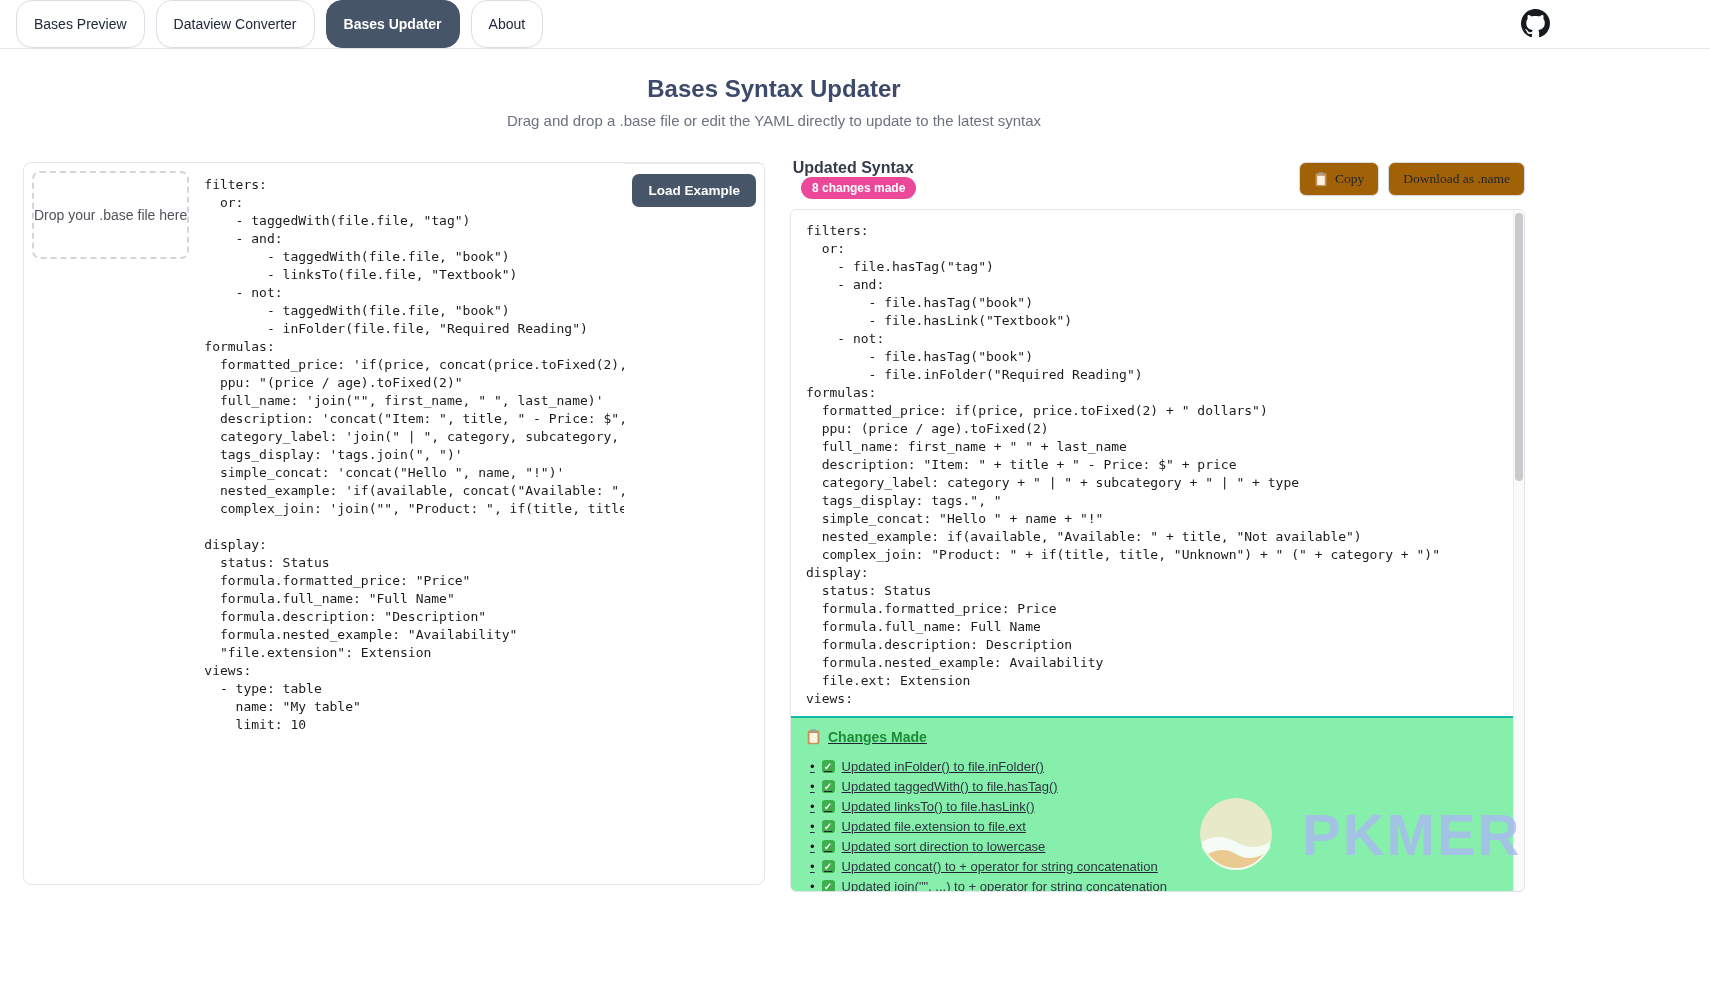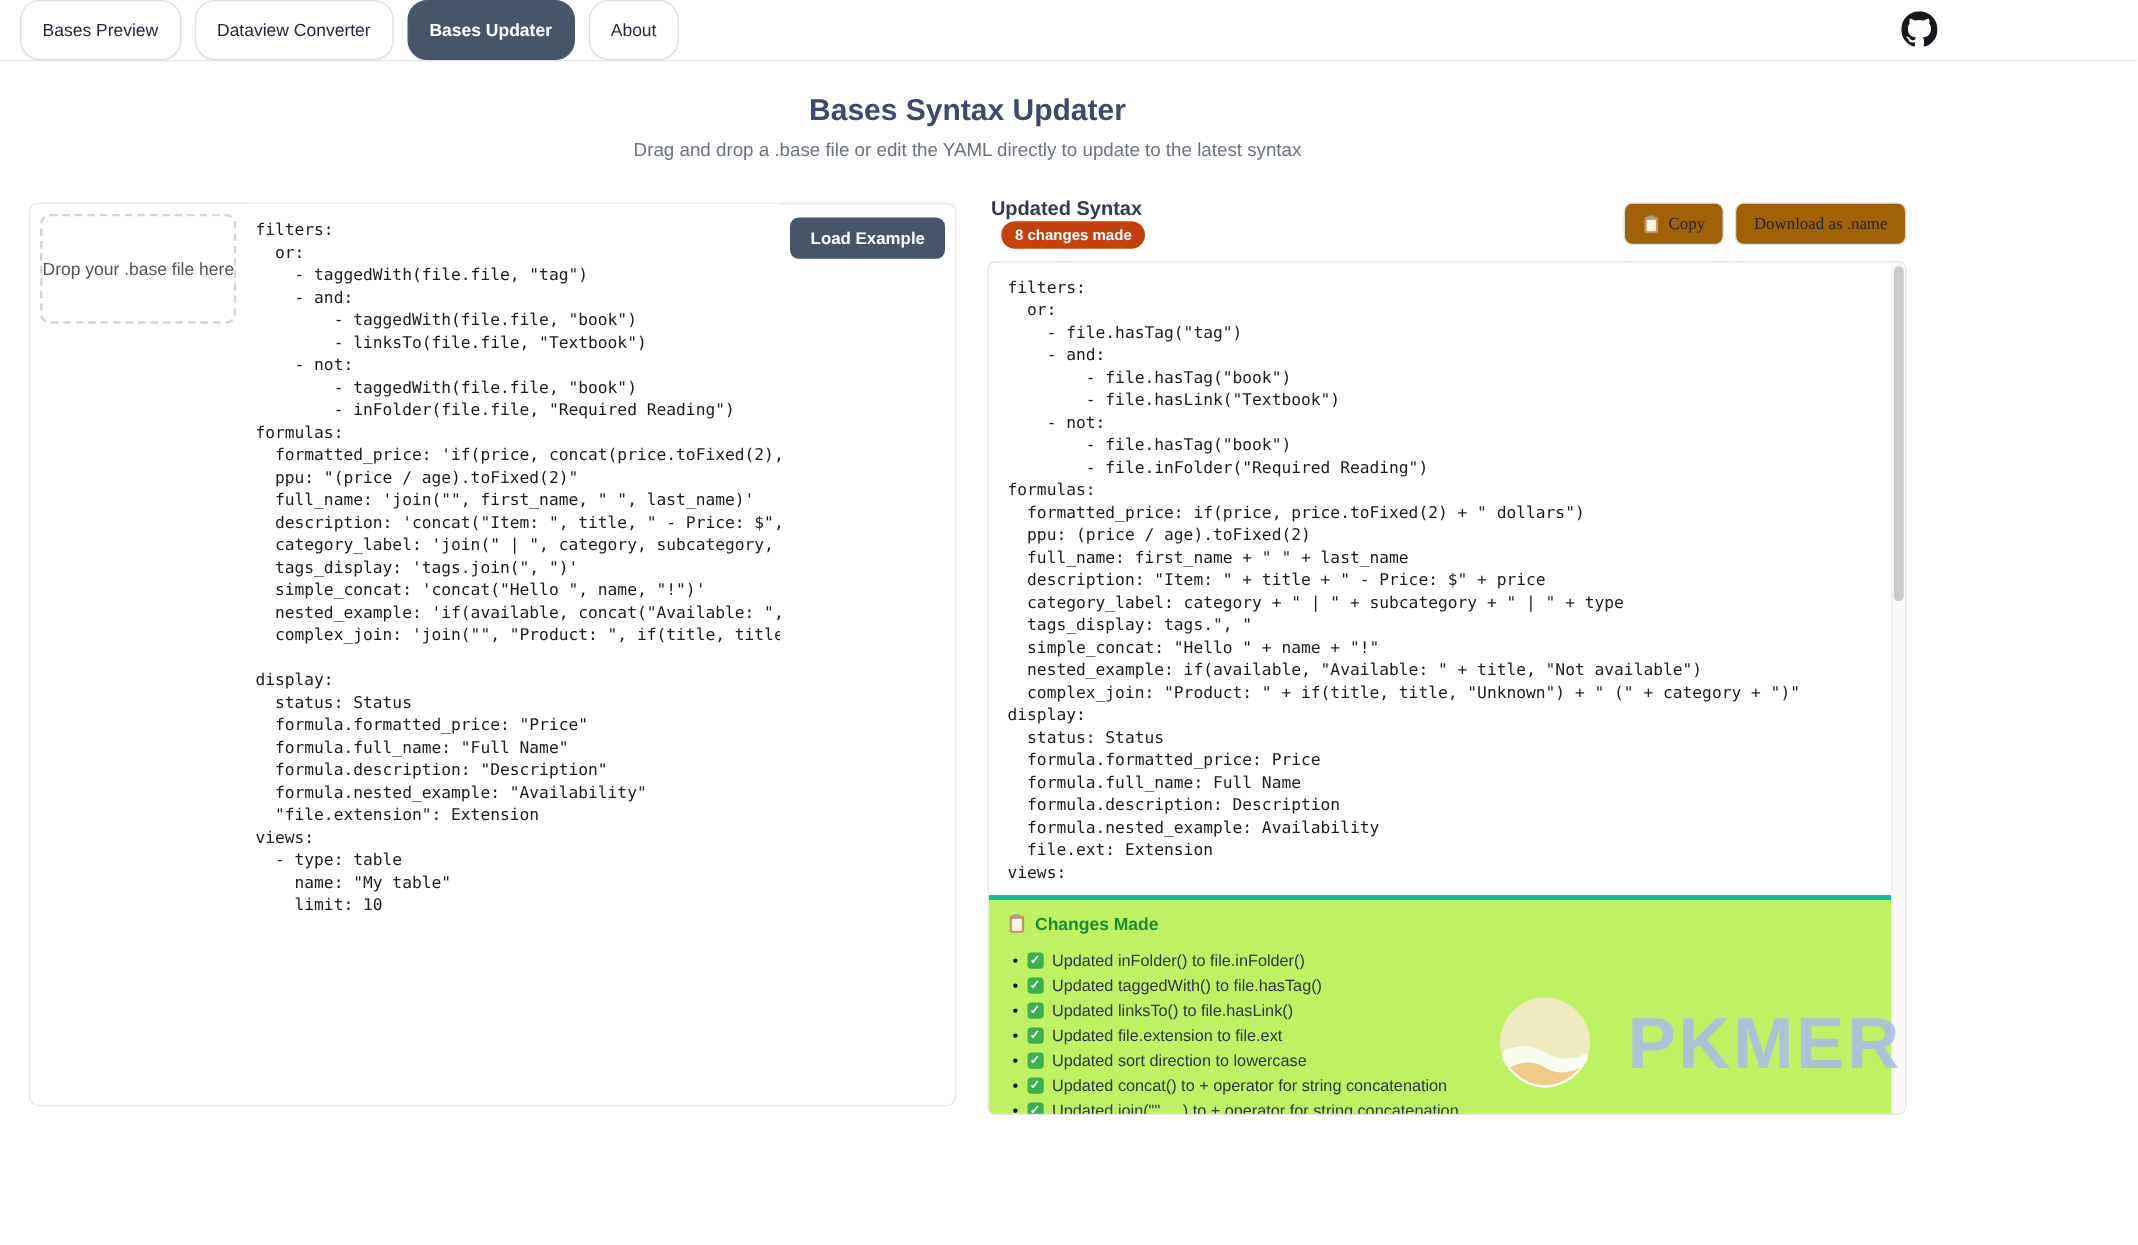--- a/index.html
+++ b/index.html
@@ -120,21 +120,21 @@
     height: 34px; margin-bottom: 13px;
   }
   .output-title-group { display: flex; align-items: center; flex-direction: column; }
   .output-title-group h2 {
     margin: 0;
     font-size: 16px; font-weight: 700;
     color: #343c4b;
   }
   .badge {
     margin-left: 11px;
-    background: #c2410c;
+    background: #ec4899;
     color: #fff;
     font-size: 12px; font-weight: 600;
     border-radius: 999px;
     padding: 4px 11px;
   }
   .output-actions { display: flex; gap: 9px; }
   .btn-light {
     background: #a16207;
     border: 1px solid #d6d9de;
     border-radius: 7px;
@@ -157,23 +157,24 @@
   }
   .code-out {
     margin: 0;
     padding: 12px 15px 8px;
     font-family: "DejaVu Sans Mono", monospace;
     font-size: 13px; line-height: 18px;
     white-space: pre;
     color: #1b1b1b;
   }
   .changes {
-    border-top: 4px solid #14b8a6;
+    border-top: 2px solid #14b8a6;
     padding: 11px 15px;
-    background: #bef264;
+    background: #86efac;
+    text-decoration: underline;
   }
   .changes-title-row { display: flex; align-items: center; gap: 7px; }
   .changes-title-row h3 {
     margin: 0;
     font-size: 14px; font-weight: 700;
     color: #1d8a35;
   }
   .changes ul { list-style: none; margin: 11px 0 0; padding: 0 0 0 4px; }
   .changes li {
     display: flex; align-items: center; gap: 7px;

